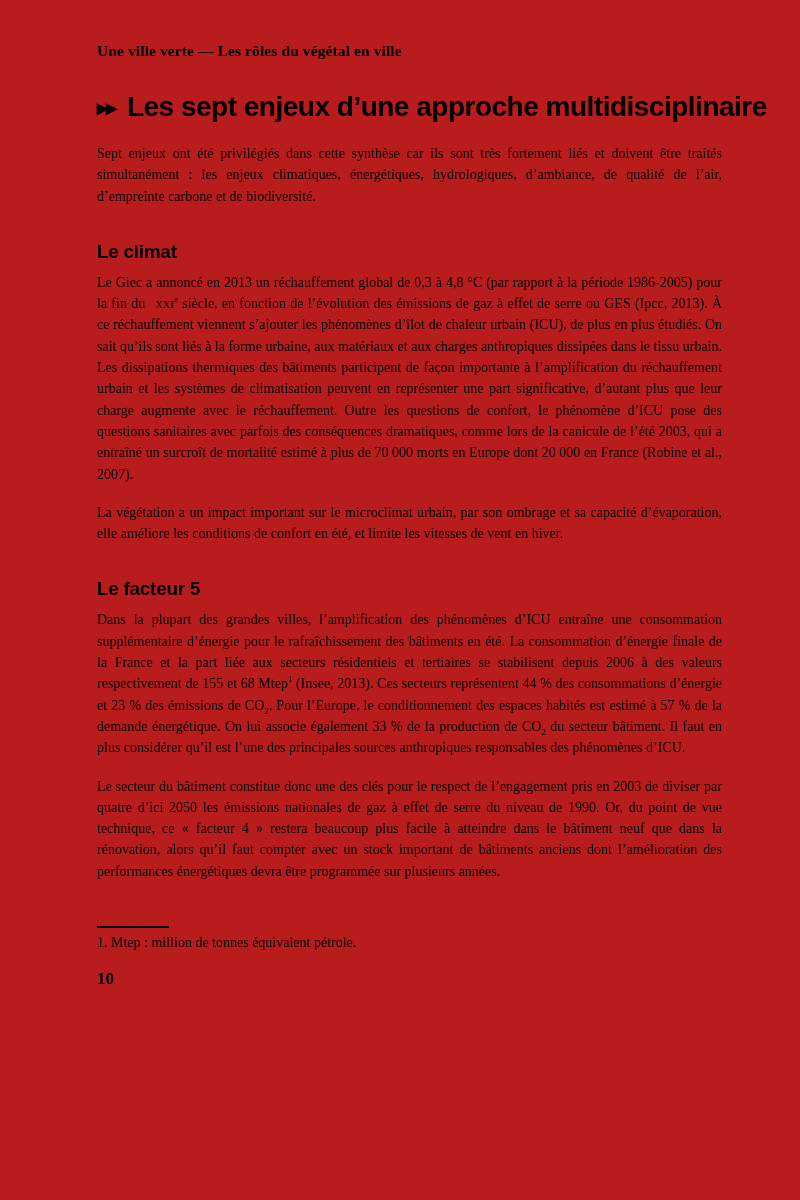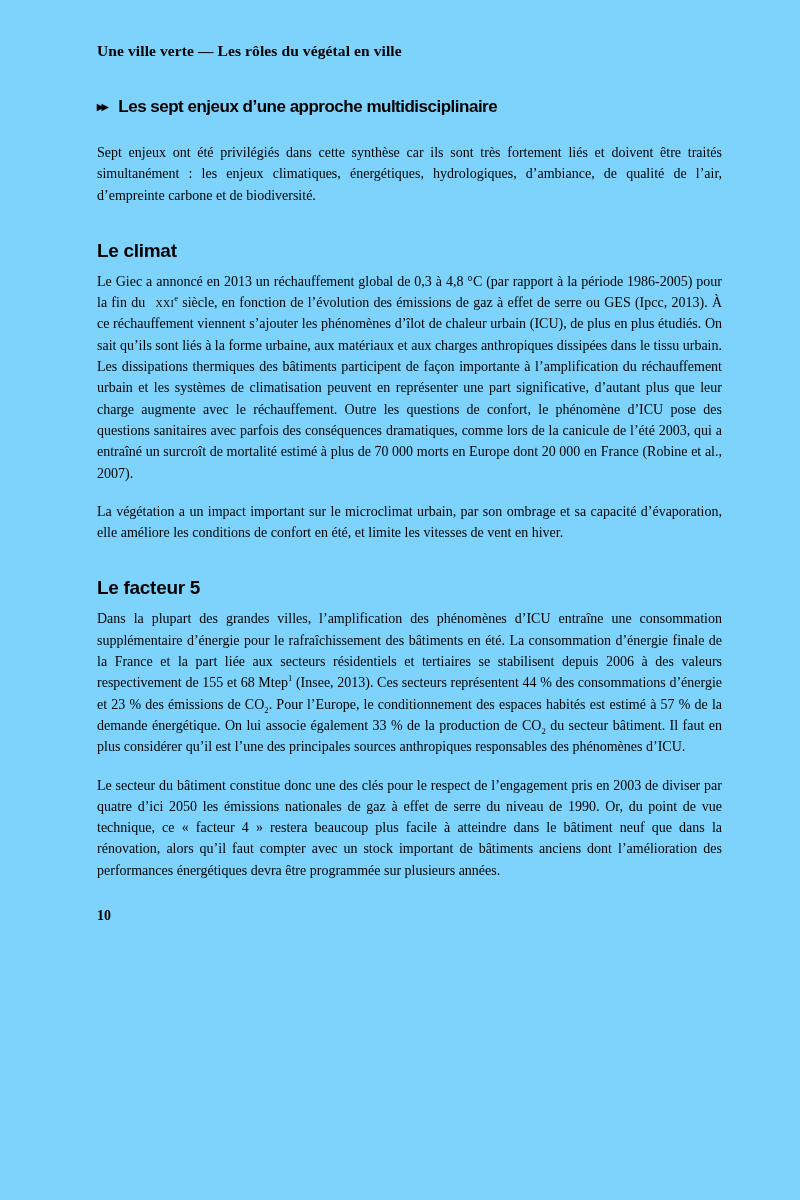--- a/index.html
+++ b/index.html
@@ -1,42 +1,42 @@
 <!DOCTYPE html>
 <html lang="fr"><head>
 <meta charset="utf-8">
 <style>
   html, body { margin: 0; padding: 0; background: #e8e8e8; }
   .page {
     position: relative;
     width: 800px;
     height: 1200px;
     margin: 0 auto;
-    background: #7dd3fc;
+    background: #b91c1c;
     color: #000000;
     overflow: hidden;
   }
   .content {
     position: absolute;
     left: 97px;
     top: 41px;
     width: 625px;
   }
   .running-header {
     font-family: "Liberation Serif", serif;
     font-weight: 700;
     font-size: 15.5px;
     line-height: 19px;
     letter-spacing: 0.1px;
   }
   h1.chapter-title {
     margin: 32px 0 19px 0;
     font-family: "Liberation Sans", sans-serif;
     font-weight: 700;
-    font-size: 17px;
+    font-size: 28px;
     line-height: 30px;
     letter-spacing: -0.5px;
     white-space: nowrap;
   }
   .chevrons {
     display: inline-block;
     font-size: 0.78em;
     letter-spacing: -2px;
     margin-right: 12px;
     transform: translateY(-1px);
@@ -66,24 +66,24 @@
     height: 2px;
     background: #000000;
   }
   p.footnote-text {
     margin: 6px 0 0 0;
     font-family: "Liberation Serif", serif;
     font-size: 14px;
     line-height: 18px;
   }
   .page-number {
-    margin-top: 24px;
+    margin-top: 16px;
     font-family: "Liberation Serif", serif;
     font-weight: 700;
-    font-size: 14px;
+    font-size: 17px;
     line-height: 22px;
   }
 </style>
 </head>
 <body>
 
 <div class="page">
   <div class="content">
 
     <div class="running-header">Une ville verte — Les rôles du végétal en ville</div>
@@ -99,17 +99,21 @@
     <p class="body-text"><span>Le Giec a annoncé en 2013 un réchauffement global de 0,3 à 4,8&nbsp;°C (par rapport à la période 1986-2005) pour la fin du </span><span class="run-sc">xxi</span><span class="run-sup">e</span><span> siècle, en fonction de l’évolution des émissions de gaz à effet de serre ou GES (Ipcc, 2013). À ce réchauffement viennent s’ajouter les phénomènes d’îlot de chaleur urbain (ICU), de plus en plus étudiés. On sait qu’ils sont liés à la forme urbaine, aux matériaux et aux charges anthropiques dissipées dans le tissu urbain. Les dissipations thermiques des bâtiments participent de façon importante à l’amplification du réchauffement urbain et les systèmes de climatisation peuvent en représenter une part significative, d’autant plus que leur charge augmente avec le réchauffement. Outre les questions de confort, le phénomène d’ICU pose des questions sanitaires avec parfois des conséquences dramatiques, comme lors de la canicule de l’été 2003, qui a entraîné un surcroît de mortalité estimé à plus de 70&nbsp;000 morts en Europe dont 20&nbsp;000 en France (Robine </span><span class="run-i">et al.</span><span>, 2007).</span></p>
 
     <p class="body-text"><span>La végétation a un impact important sur le microclimat urbain, par son ombrage et sa capacité d’évaporation, elle améliore les conditions de confort en été, et limite les vitesses de vent en hiver.</span></p>
 
     <h2 class="section-heading">Le facteur 5</h2>
 
     <p class="body-text"><span>Dans la plupart des grandes villes, l’amplification des phénomènes d’ICU entraîne une consommation supplémentaire d’énergie pour le rafraîchissement des bâtiments en été. La consommation d’énergie finale de la France et la part liée aux secteurs résidentiels et tertiaires se stabilisent depuis 2006 à des valeurs respectivement de 155 et 68 Mtep</span><span class="run-sup">1</span><span> (Insee, 2013). Ces secteurs représentent 44&nbsp;% des consommations d’énergie et 23&nbsp;% des émissions de CO</span><span class="run-sub">2</span><span>. Pour l’Europe, le conditionnement des espaces habités est estimé à 57&nbsp;% de la demande énergétique. On lui associe également 33&nbsp;% de la production de CO</span><span class="run-sub">2</span><span> du secteur bâtiment. Il faut en plus considérer qu’il est l’une des principales sources anthropiques responsables des phénomènes d’ICU.</span></p>
 
     <p class="body-text"><span>Le secteur du bâtiment constitue donc une des clés pour le respect de l’engagement pris en 2003 de diviser par quatre d’ici 2050 les émissions nationales de gaz à effet de serre du niveau de 1990. Or, du point de vue technique, ce «&nbsp;facteur 4&nbsp;» restera beaucoup plus facile à atteindre dans le bâtiment neuf que dans la rénovation, alors qu’il faut compter avec un stock important de bâtiments anciens dont l’amélioration des performances énergétiques devra être programmée sur plusieurs années.</span></p>
 
+    <div class="footnote">
+      <div class="footnote-rule"></div>
+      <p class="footnote-text"><span>1. Mtep&nbsp;: million de tonnes équivalent pétrole.</span></p>
+    </div>
 
     <div class="page-number">10</div>
 
   </div>
 </div>
 
 </body></html>

